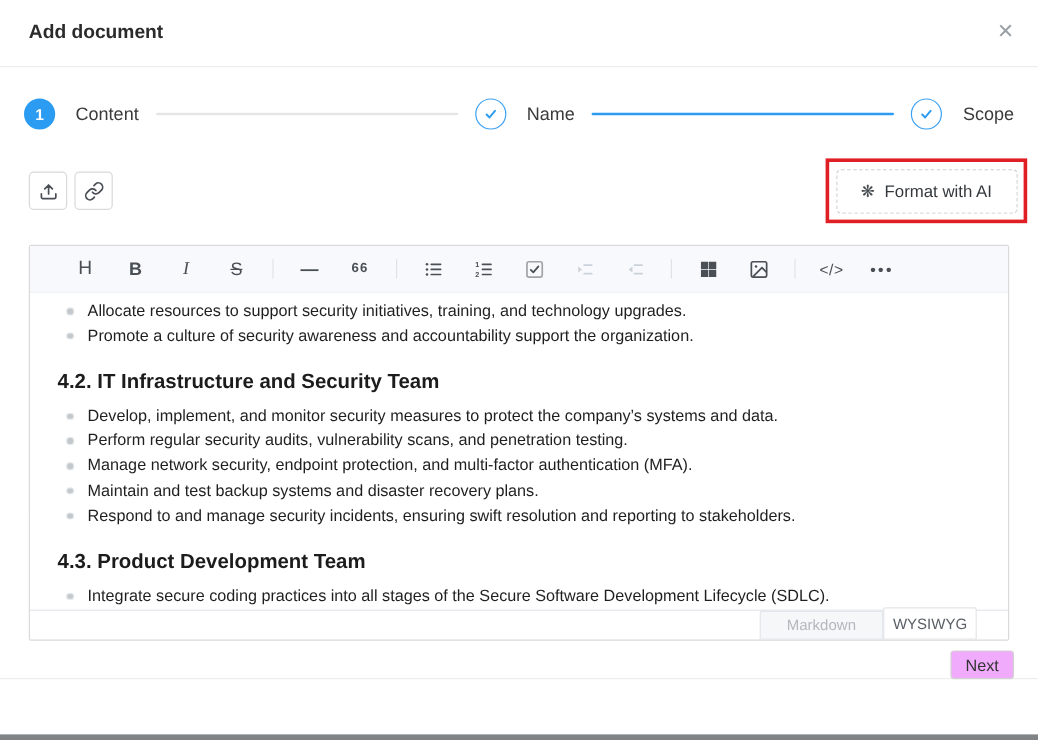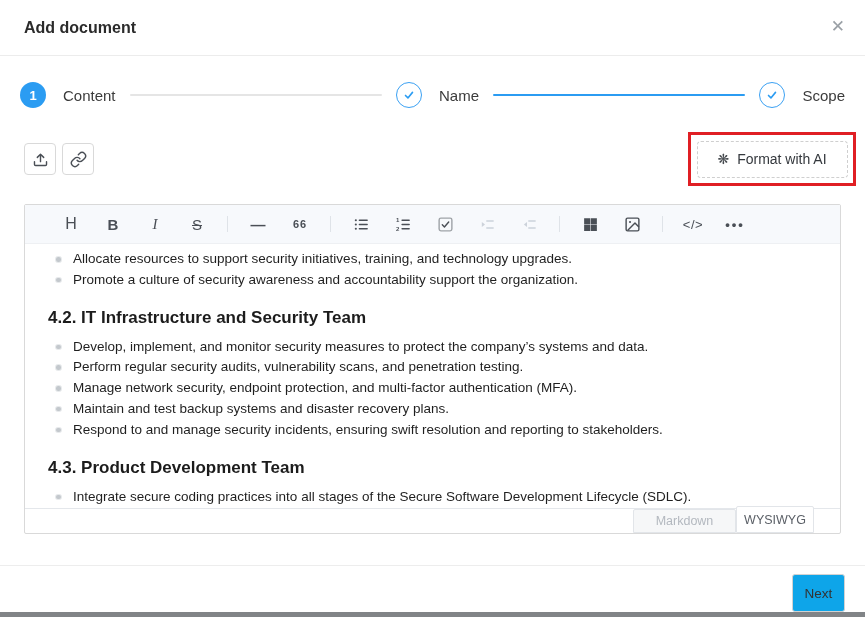--- a/index.html
+++ b/index.html
@@ -69,21 +69,21 @@
 
   .ed-modebar{flex:0 0 24px;height:24px;border-top:1px solid #e4e7eb;display:flex;justify-content:flex-end;
     align-items:flex-end;padding-right:26px;position:relative;}
   .mode-tab{box-sizing:border-box;font-size:12.5px;display:flex;align-items:center;justify-content:center;
     cursor:pointer;border:1px solid #e2e5e9;font-family:inherit;}
   .mode-tab.inactive{height:24px;width:103px;background:#f6f7f8;color:#b3b8bf;margin-top:0;border-radius:2px 2px 0 0;}
   .mode-tab.active{height:27px;width:78px;background:#ffffff;color:#5a5f66;margin-top:-3px;position:relative;z-index:2;border-radius:2px 2px 0 0;}
 
   
   .footer-divider{position:absolute;top:565px;left:0;right:0;height:1px;background:#ededed;}
-  .next-btn{position:absolute;top:574px;right:20px;width:53px;height:38px;background:#0ea5e9;
+  .next-btn{position:absolute;top:542px;right:20px;width:53px;height:24px;background:#f0abfc;
     border:1px solid #d2d2d2;border-radius:3px;font-size:13.5px;color:#333;cursor:pointer;font-family:inherit;}
   .bottom-bar{position:absolute;bottom:0;left:0;right:0;height:5px;background:#818487;}
 </style>
 </head>
 <body>
 
 <div>
 
   <div class="dlg-header">
     <h1 class="dlg-title">Add document</h1>

